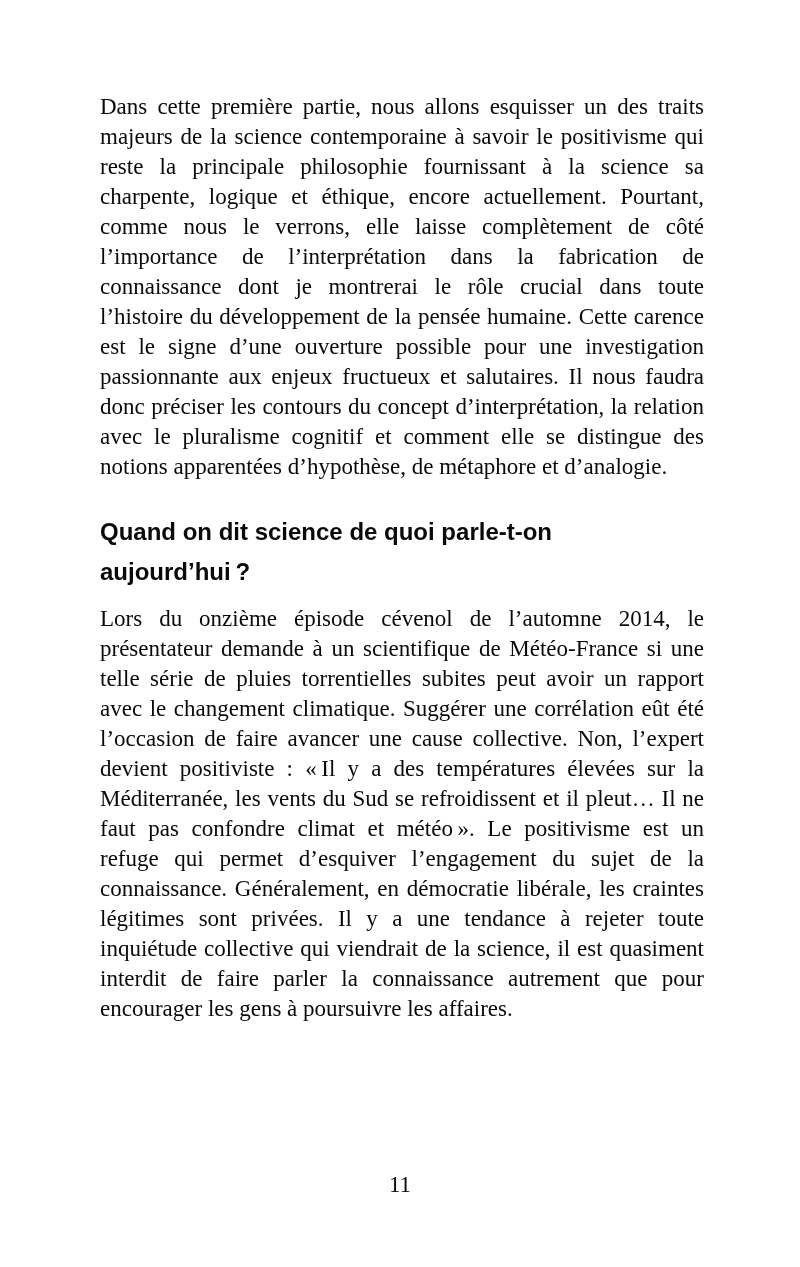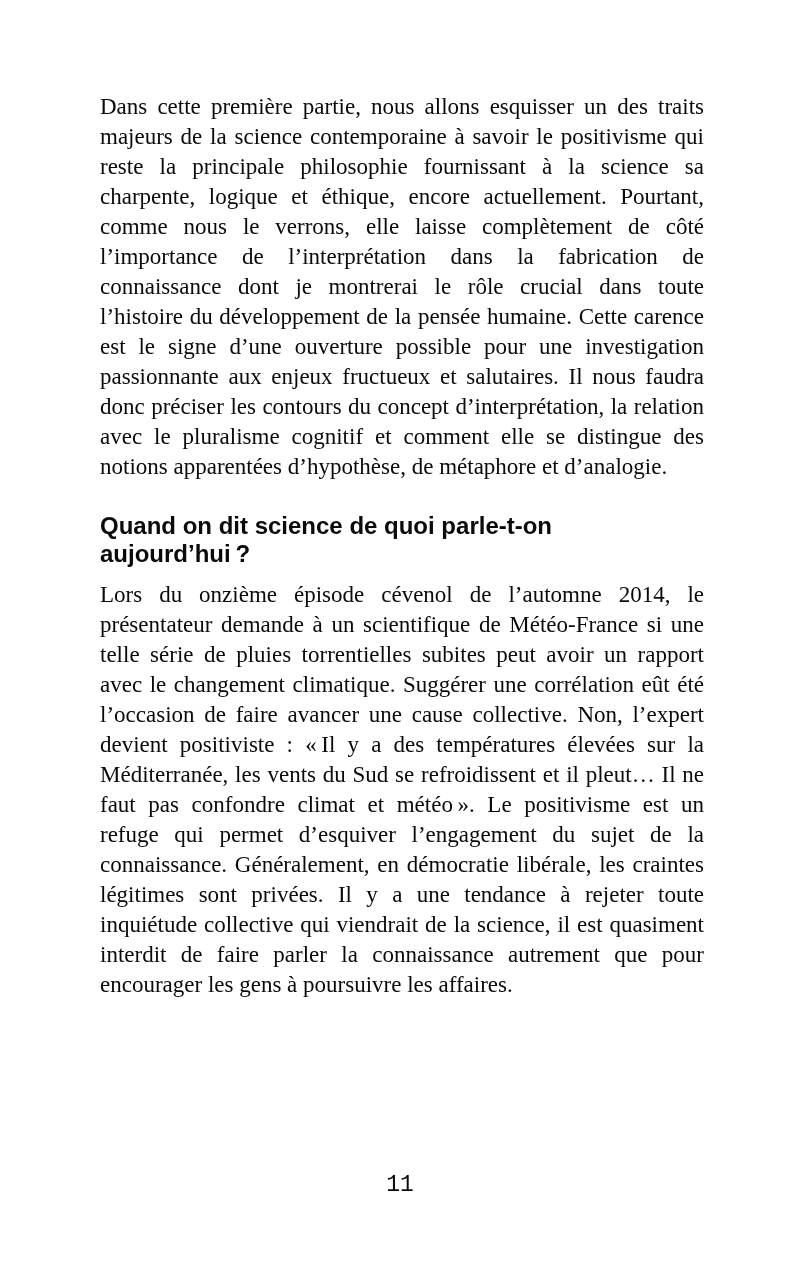--- a/index.html
+++ b/index.html
@@ -27,31 +27,31 @@
     font-size: 23px;
     line-height: 30px;
     text-align: justify;
     color: #0a0a0a;
   }
   .content h2 {
     margin: 30px 0 12px 0;
     font-family: "Liberation Sans", sans-serif;
     font-weight: bold;
     font-size: 24px;
-    line-height: 28px;
+    line-height: 40px;
     color: #0a0a0a;
     text-align: left;
   }
   .folio {
     position: absolute;
     top: 1170px;
     left: 0;
     width: 800px;
     text-align: center;
-    font-family: Liberation Mono, monospace;
+    font-family: Liberation Serif, serif;
     font-size: 23px;
     line-height: 30px;
     color: #0a0a0a;
   }
 </style>
 </head>
 <body>
 
 <div class="page">
   <div class="content">

